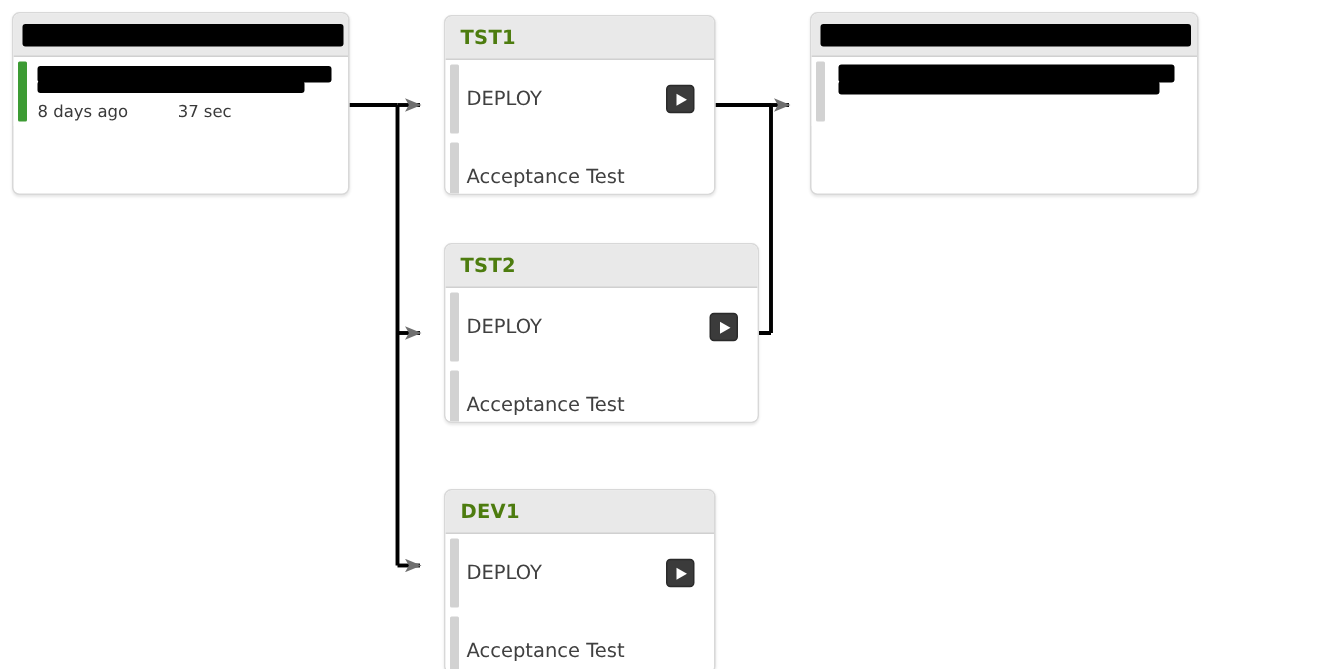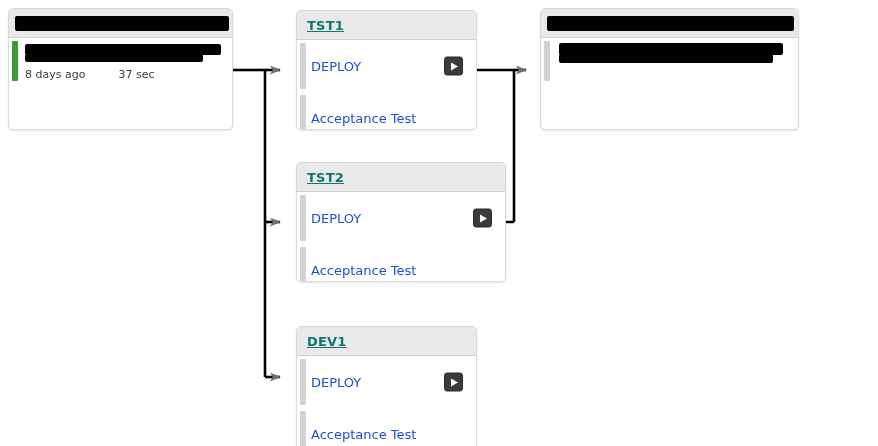--- a/index.html
+++ b/index.html
@@ -50,24 +50,23 @@
     border-bottom: 1px solid #d0d0d0;
     box-sizing: border-box;
     padding: 0 10px;
     display: flex;
     align-items: center;
     position: relative;
   }
   .card-header .title {
     font-size: 13px;
     font-weight: bold;
-    color: #0f766e;
+    color: #4d7c0f;
     letter-spacing: 0.2px;
     white-space: nowrap;
-    text-decoration: underline;
   }
 
   .card-body {
     position: relative;
     background: #ffffff;
   }
 
   
   .stage {
     position: relative;
@@ -83,21 +82,21 @@
     top: 3px;
     bottom: 3px;
     width: 6px;
     border-radius: 1px;
   }
   .statusbar.grey  { background: #d2d2d2; }
   .statusbar.green { background: #3c9b33; }
 
   .stage .stage-label {
     font-size: 13px;
-    color: #1d4ed8;
+    color: #404040;
     white-space: nowrap;
   }
 
   
   .run-btn {
     position: absolute;
     right: 13px;
     top: 50%;
     transform: translateY(-50%);
     width: 17px;

